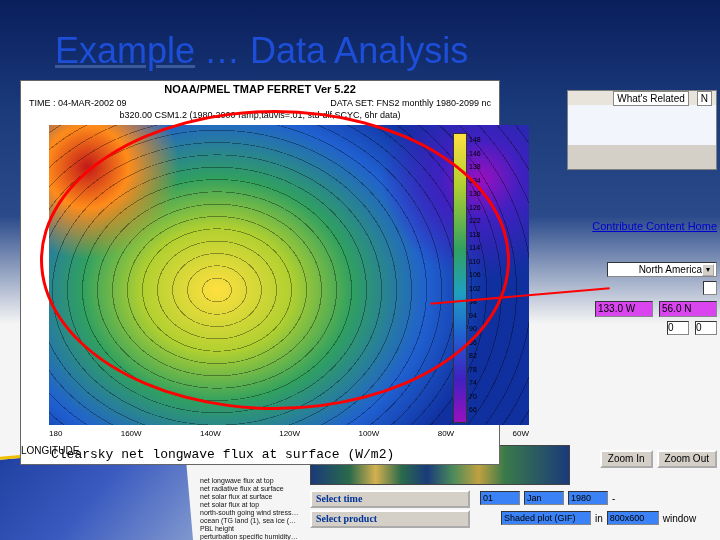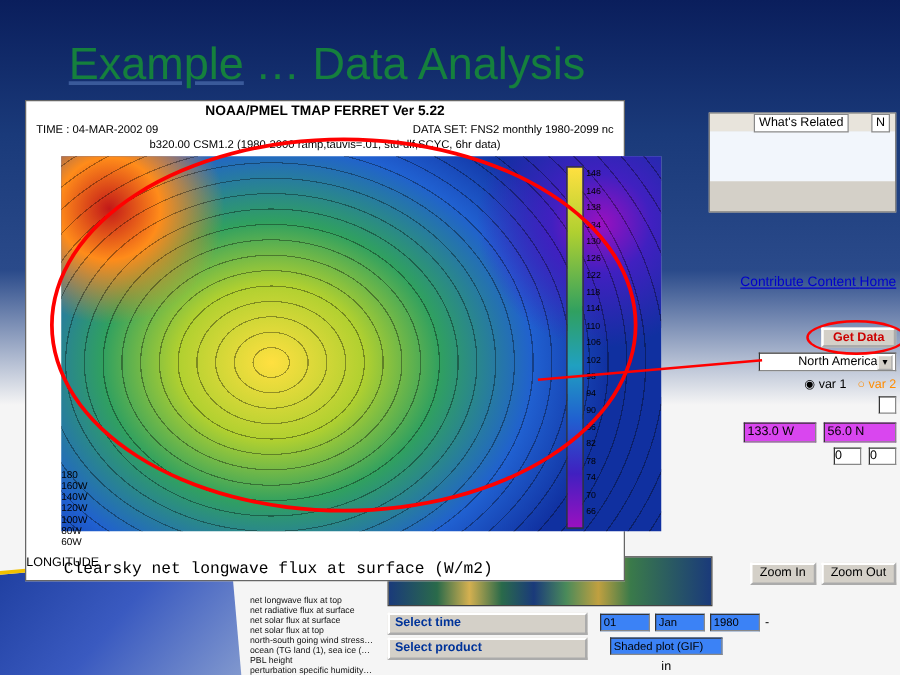--- a/index.html
+++ b/index.html
@@ -1,23 +1,23 @@
 <!DOCTYPE html>
 <html><head>
 <meta charset="utf-8">
 <style>
 * { margin:0; padding:0; box-sizing:border-box; font-family:Arial,Helvetica,sans-serif; }
 body { width:720px; height:540px; background:linear-gradient(180deg,#0a1e5c 0%,#1a3a7a 20%,#2a4a8a 40%,#f5f5f5 60%,#f5f5f5 100%); position:relative; overflow:hidden; }
-.slide-title { position:absolute; top:30px; left:55px; font-family:"Times New Roman",serif; font-size:36px; color:#15803d; z-index:2; }
+.slide-title { position:absolute; top:30px; left:55px; font-family:"Times New Roman",serif; font-size:36px; color:#1d4ed8; z-index:2; }
 .slide-title u { text-decoration:underline; text-decoration-color:#3a5a9a; }
 
 
 .browser { position:absolute; right:3px; top:90px; width:150px; height:80px; background:#d4d0c8; border:1px solid #808080; z-index:1; }
 .browser .helprow { height:18px; font-size:11px; padding:2px 6px; text-align:right; border-bottom:1px solid #a0a0a0; }
-.browser .toolbar { height:14px; display:flex; align-items:center; justify-content:flex-end; padding:0 4px; gap:18px; font-size:10px; background:#e8e4dc; }
+.browser .toolbar { height:14px; display:flex; align-items:center; justify-content:flex-end; padding:0 4px; gap:8px; font-size:10px; background:#e8e4dc; }
 .browser .toolbar span { display:inline-block; padding:1px 3px; border:1px solid #888; background:#fff; }
 .browser .content { background:#f2f6fc; height:40px; }
 
 
 .datapanel { position:absolute; right:3px; top:220px; width:160px; z-index:1; font-size:10px; }
 .links { color:#0000cc; text-decoration:underline; text-align:right; margin-bottom:30px; font-size:11px; }
 .links a { display:inline; }
 .getdata { display:block; margin:4px 0 4px auto; width:60px; height:16px; background:#d4d0c8; border:2px outset #fff; color:#c00; font-weight:bold; font-size:10px; text-align:center; line-height:14px; position:relative; }
 .red-oval-sm { position:absolute; right:-8px; top:-6px; width:80px; height:28px; border:2px solid red; border-radius:50%; pointer-events:none; }
 .select-like { width:110px; height:15px; background:#fff; border:1px inset #888; margin:4px 0 4px auto; display:flex; align-items:center; justify-content:flex-end; padding:0 2px; }
@@ -32,26 +32,26 @@
 
 
 .zoomrow { position:absolute; right:3px; top:450px; display:flex; gap:4px; z-index:1; }
 .btn { height:18px; padding:0 6px; background:#d4d0c8; border:2px outset #fff; font-size:10px; line-height:14px; }
 
 
 .mapstrip { position:absolute; left:310px; top:445px; width:260px; height:40px; background:linear-gradient(90deg,#1a3a7a 0%,#2a6a4a 15%,#d4b050 25%,#2a6a4a 35%,#1a3a7a 45%,#4a8a5a 55%,#c0a040 65%,#3a7a4a 75%,#1a3a7a 100%); border:1px solid #444; z-index:1; }
 
 
 .selectbar { position:absolute; left:310px; height:18px; background:#d4d0c8; border:2px outset #fff; font-size:10px; font-weight:bold; line-height:14px; padding:0 4px; display:flex; align-items:center; z-index:1; }
-.selectbar .lbl { color:#003399; }
+.selectbar .lbl { color:#003399;font-family:Liberation Serif, serif; }
 .sb1 { top:490px; width:160px; }
 .sb2 { top:510px; width:160px; }
 .inlinerow { position:absolute; height:16px; display:flex; gap:4px; align-items:center; z-index:1; font-size:10px; }
 .ir1 { left:480px; top:490px; }
-.ir2 { left:488px; top:510px;flex-direction:column; }
+.ir2 { left:501px; top:510px; }
 .tinybox { width:40px; height:14px; background:#3b82f6; border:1px inset #888; font-size:9px; padding:0 2px; line-height:12px; }
 .widebox { width:90px; }
 
 
 .varlist { position:absolute; left:200px; top:477px; width:100px; font-size:7px; line-height:8px; color:#111; z-index:1; }
 
 
 .tri { position:absolute; left:-30px; bottom:-30px; width:220px; height:120px; background:linear-gradient(135deg,#1a3a9a 0%,#3a5ac0 50%,#8aa0d0 100%); transform:rotate(-5deg); border-top:3px solid #f0c000; z-index:0; }
 
 
@@ -61,21 +61,21 @@
 .ferret .plot { position:relative; left:28px; top:4px; width:480px; height:300px; background:#fff; }
 .ferret .heat { position:absolute; left:0; top:0; width:100%; height:100%; background:
   radial-gradient(circle at 8% 14%, #c21818 0%, #ff8c1a 8%, rgba(255,255,255,0) 18%),
   radial-gradient(circle at 90% 18%, #9a10c0 0%, #4020c0 8%, rgba(255,255,255,0) 20%),
   radial-gradient(ellipse 300px 250px at 35% 55%, #ffe040 0%, #b0d030 25%, #30a060 45%, #2060d0 70%, #1030a0 90%);
   }
 .ferret .contours { position:absolute; inset:0; background:
   repeating-radial-gradient(ellipse 280px 230px at 35% 55%, rgba(0,0,0,0) 0 14px, rgba(0,0,0,0.35) 14px 15px);
   mix-blend-mode:multiply; }
 .ferret .xlabel { position:absolute; left:0; bottom:8px; width:100%; font-size:10px; }
-.ferret .xticks { position:absolute; left:28px; bottom:26px; width:480px; display:flex; justify-content:space-between; font-size:8px;flex-direction:column; }
+.ferret .xticks { position:absolute; left:28px; bottom:26px; width:480px; display:flex; justify-content:space-between; font-size:8px; }
 .ferret .desc { position:absolute; left:30px; bottom:2px; font-family:"Courier New",monospace; font-size:13px; }
 .colorbar { position:absolute; right:6px; top:52px; width:40px; height:290px; display:flex; }
 .colorbar .bar { width:14px; height:100%; background:linear-gradient(180deg,#ffe040 0%,#b0d030 18%,#30a060 40%,#20a0c0 55%,#2060d0 70%,#4020c0 85%,#9a10c0 100%); border:1px solid #333; }
 .colorbar .ticks { width:26px; font-size:7px; line-height:13.5px; padding-left:2px; }
 
 
 .big-oval { position:absolute; left:40px; top:110px; width:470px; height:300px; border:3px solid red; border-radius:50%; z-index:5; pointer-events:none; }
 .red-line { position:absolute; left:430px; top:295px; width:180px; height:2px; background:red; transform:rotate(-5deg); z-index:5; }
 </style>
 </head>
@@ -93,31 +93,23 @@
     <span>N</span>
   </div>
   <div class="content"></div>
 </div>
 
 <div class="datapanel">
   <div class="links">
     <a>Contribute Content</a>
     <a>Home</a>
   </div>
-  <div style="position:relative;">
-    <div class="getdata">Get Data</div>
-    <div class="red-oval-sm"></div>
-  </div>
   <div class="select-like">
     <span>North America</span>
       <span class="dd">▾</span>
-  </div>
-  <div class="radio-row">
-    <label>◉ <span>var 1</span></label>
-    <label class="varorange">○ <span>var 2</span></label>
   </div>
   <div style="text-align:right;margin:4px 0;">
     <span style="display:inline-block;width:14px;height:14px;border:1px inset #888;background:#fff;"></span>
   </div>
   <div class="numboxes">
     <div class="numbox">133.0 W</div>
     <div class="numbox">56.0 N</div>
   </div>
   <div class="smallboxes">
     <div class="smallbox">0</div>

